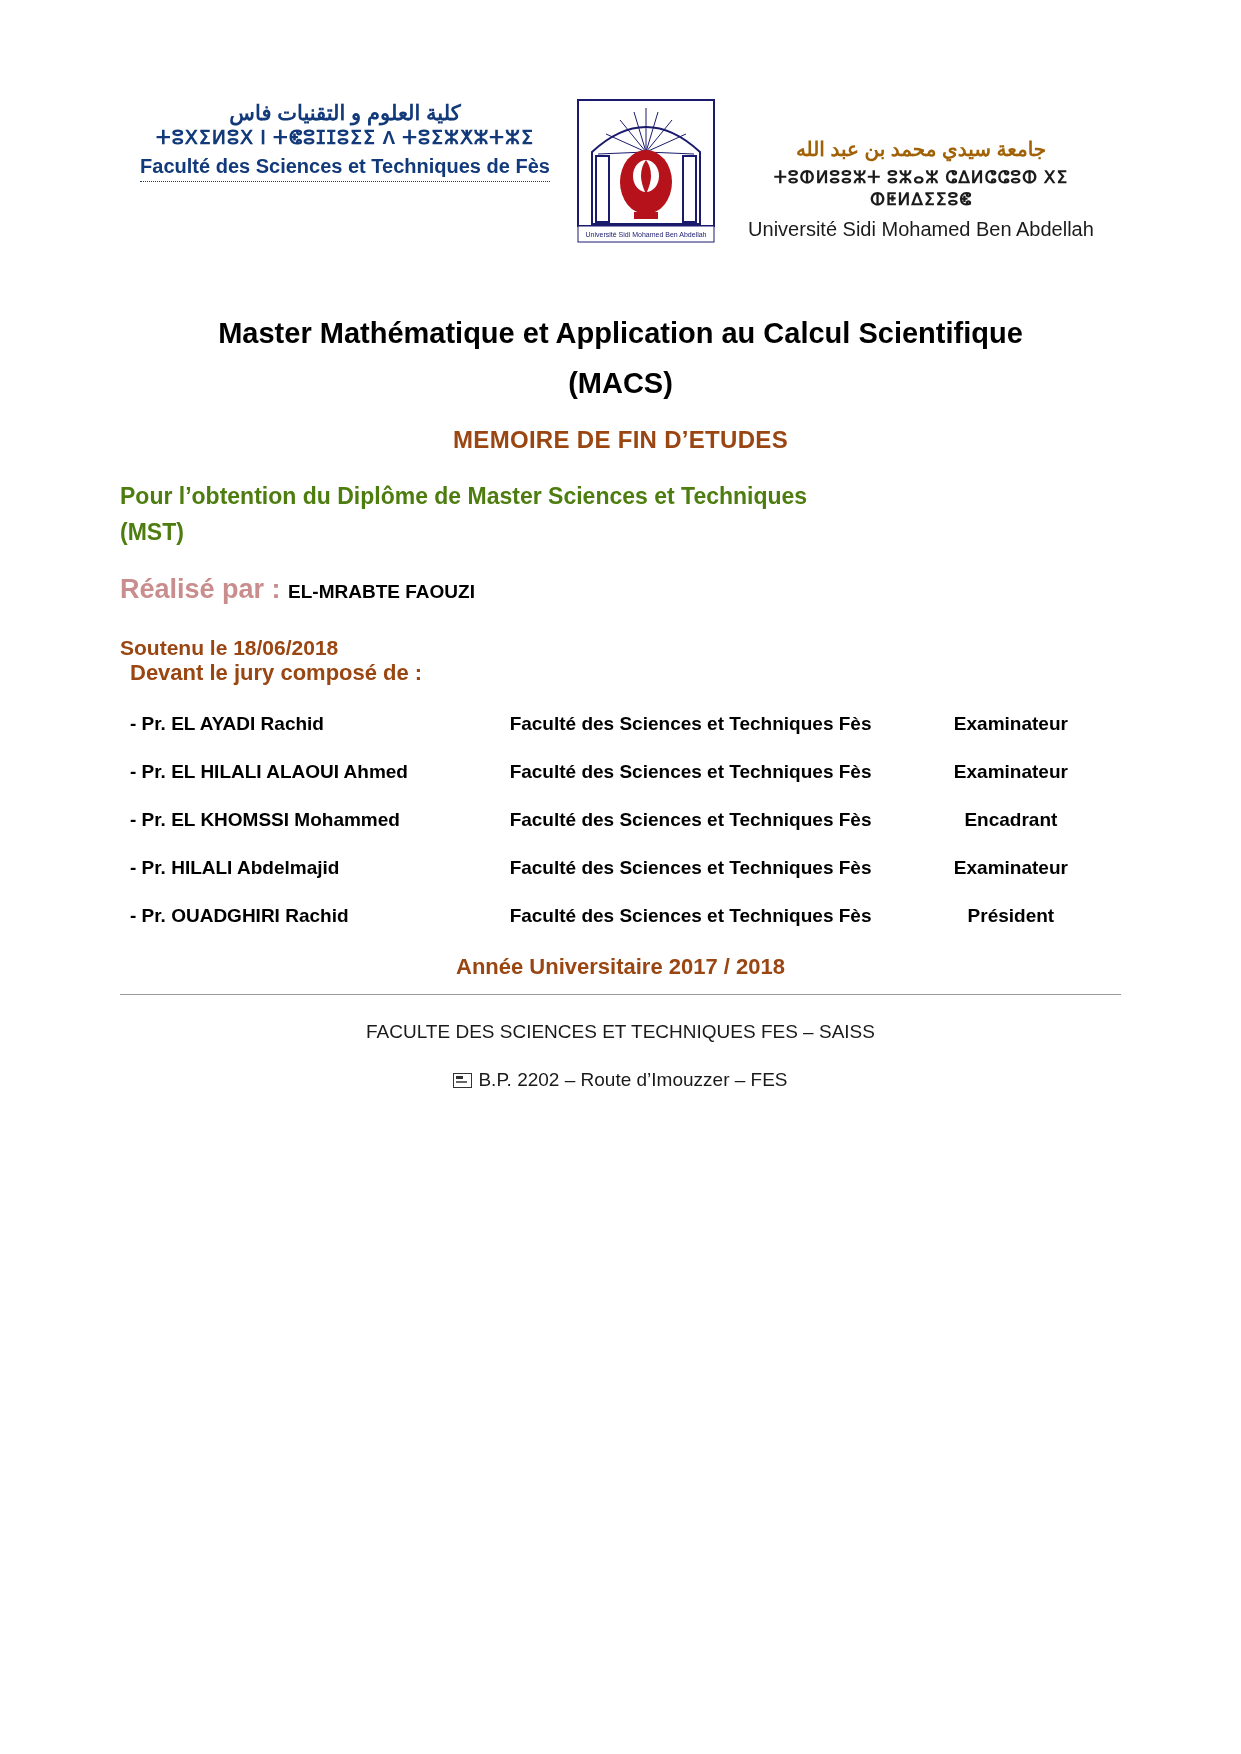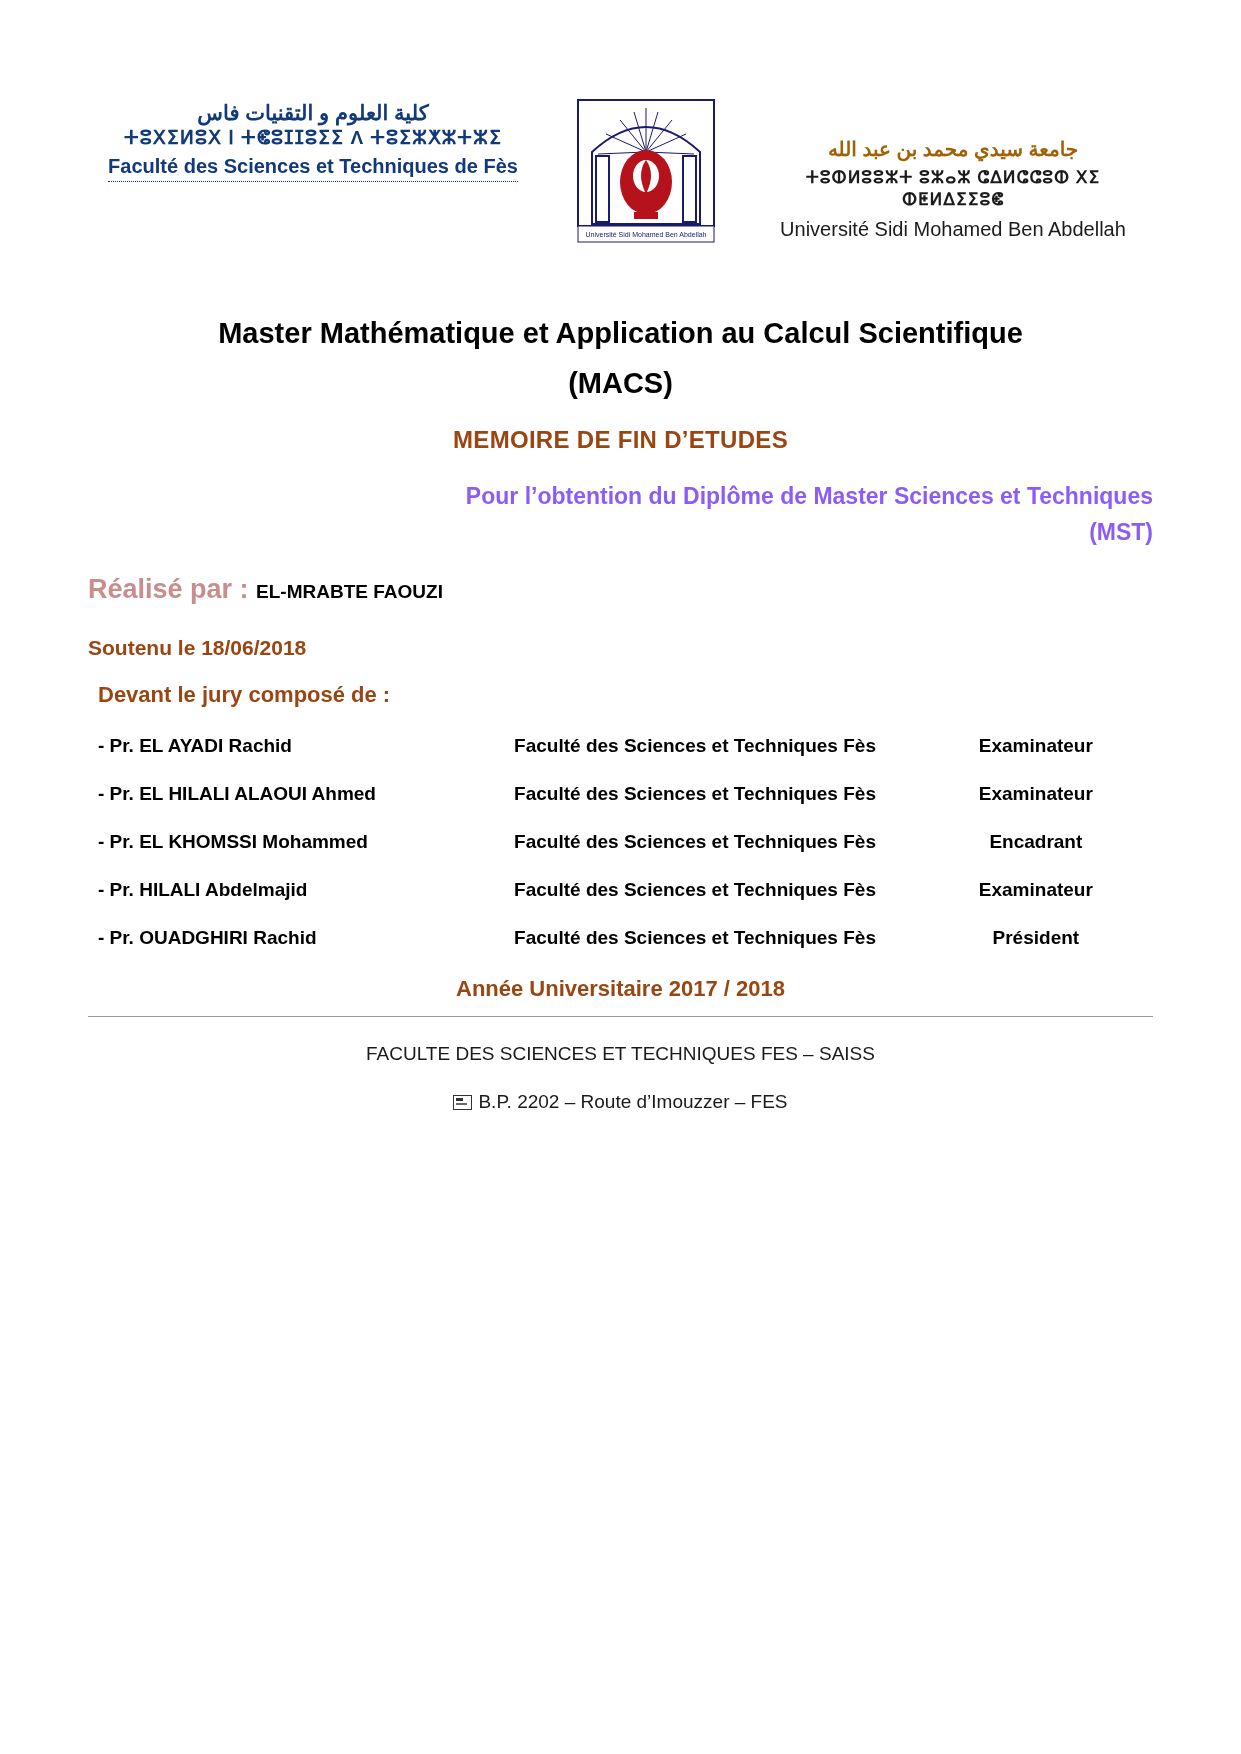--- a/index.html
+++ b/index.html
@@ -14,21 +14,21 @@
     color: #000000;
     position: relative;
     overflow: hidden;
   }
 
   .page {
     position: relative;
     width: 1241px;
     height: 1754px;
     box-sizing: border-box;
-    padding: 0 88px;
+    padding: 0 120px;
   }
 
   
   .header {
     display: flex;
     align-items: flex-start;
     justify-content: space-between;
     padding-top: 100px;
     height: 160px;
   }
@@ -116,24 +116,24 @@
   .memoire {
     margin-top: 26px;
     text-align: center;
     font-size: 24px;
     font-weight: bold;
     color: #9a4612;
     letter-spacing: 0.3px;
   }
   .pour-obtention {
     margin-top: 24px;
-    text-align: right;
+    text-align: left;
     font-size: 23px;
     font-weight: bold;
-    color: #8b5cf6;
+    color: #4d7c0f;
     line-height: 1.6;
   }
 
   
   .title-box-outer {
     margin-top: 26px;
     border: 3px solid #000;
     padding: 5px;
   }
   .title-box-inner {
@@ -167,21 +167,20 @@
     margin-top: 16px;
   }
 
   .soutenu {
     margin-top: 26px;
     font-size: 21px;
     font-weight: bold;
     color: #9a4612;
   }
   .jury-title {
-    margin-top: 22px;
     margin-left: 10px;
     font-size: 22px;
     font-weight: bold;
     color: #9a4612;
   }
 
   
   .jury-table {
     width: 100%;
     border-collapse: collapse;

